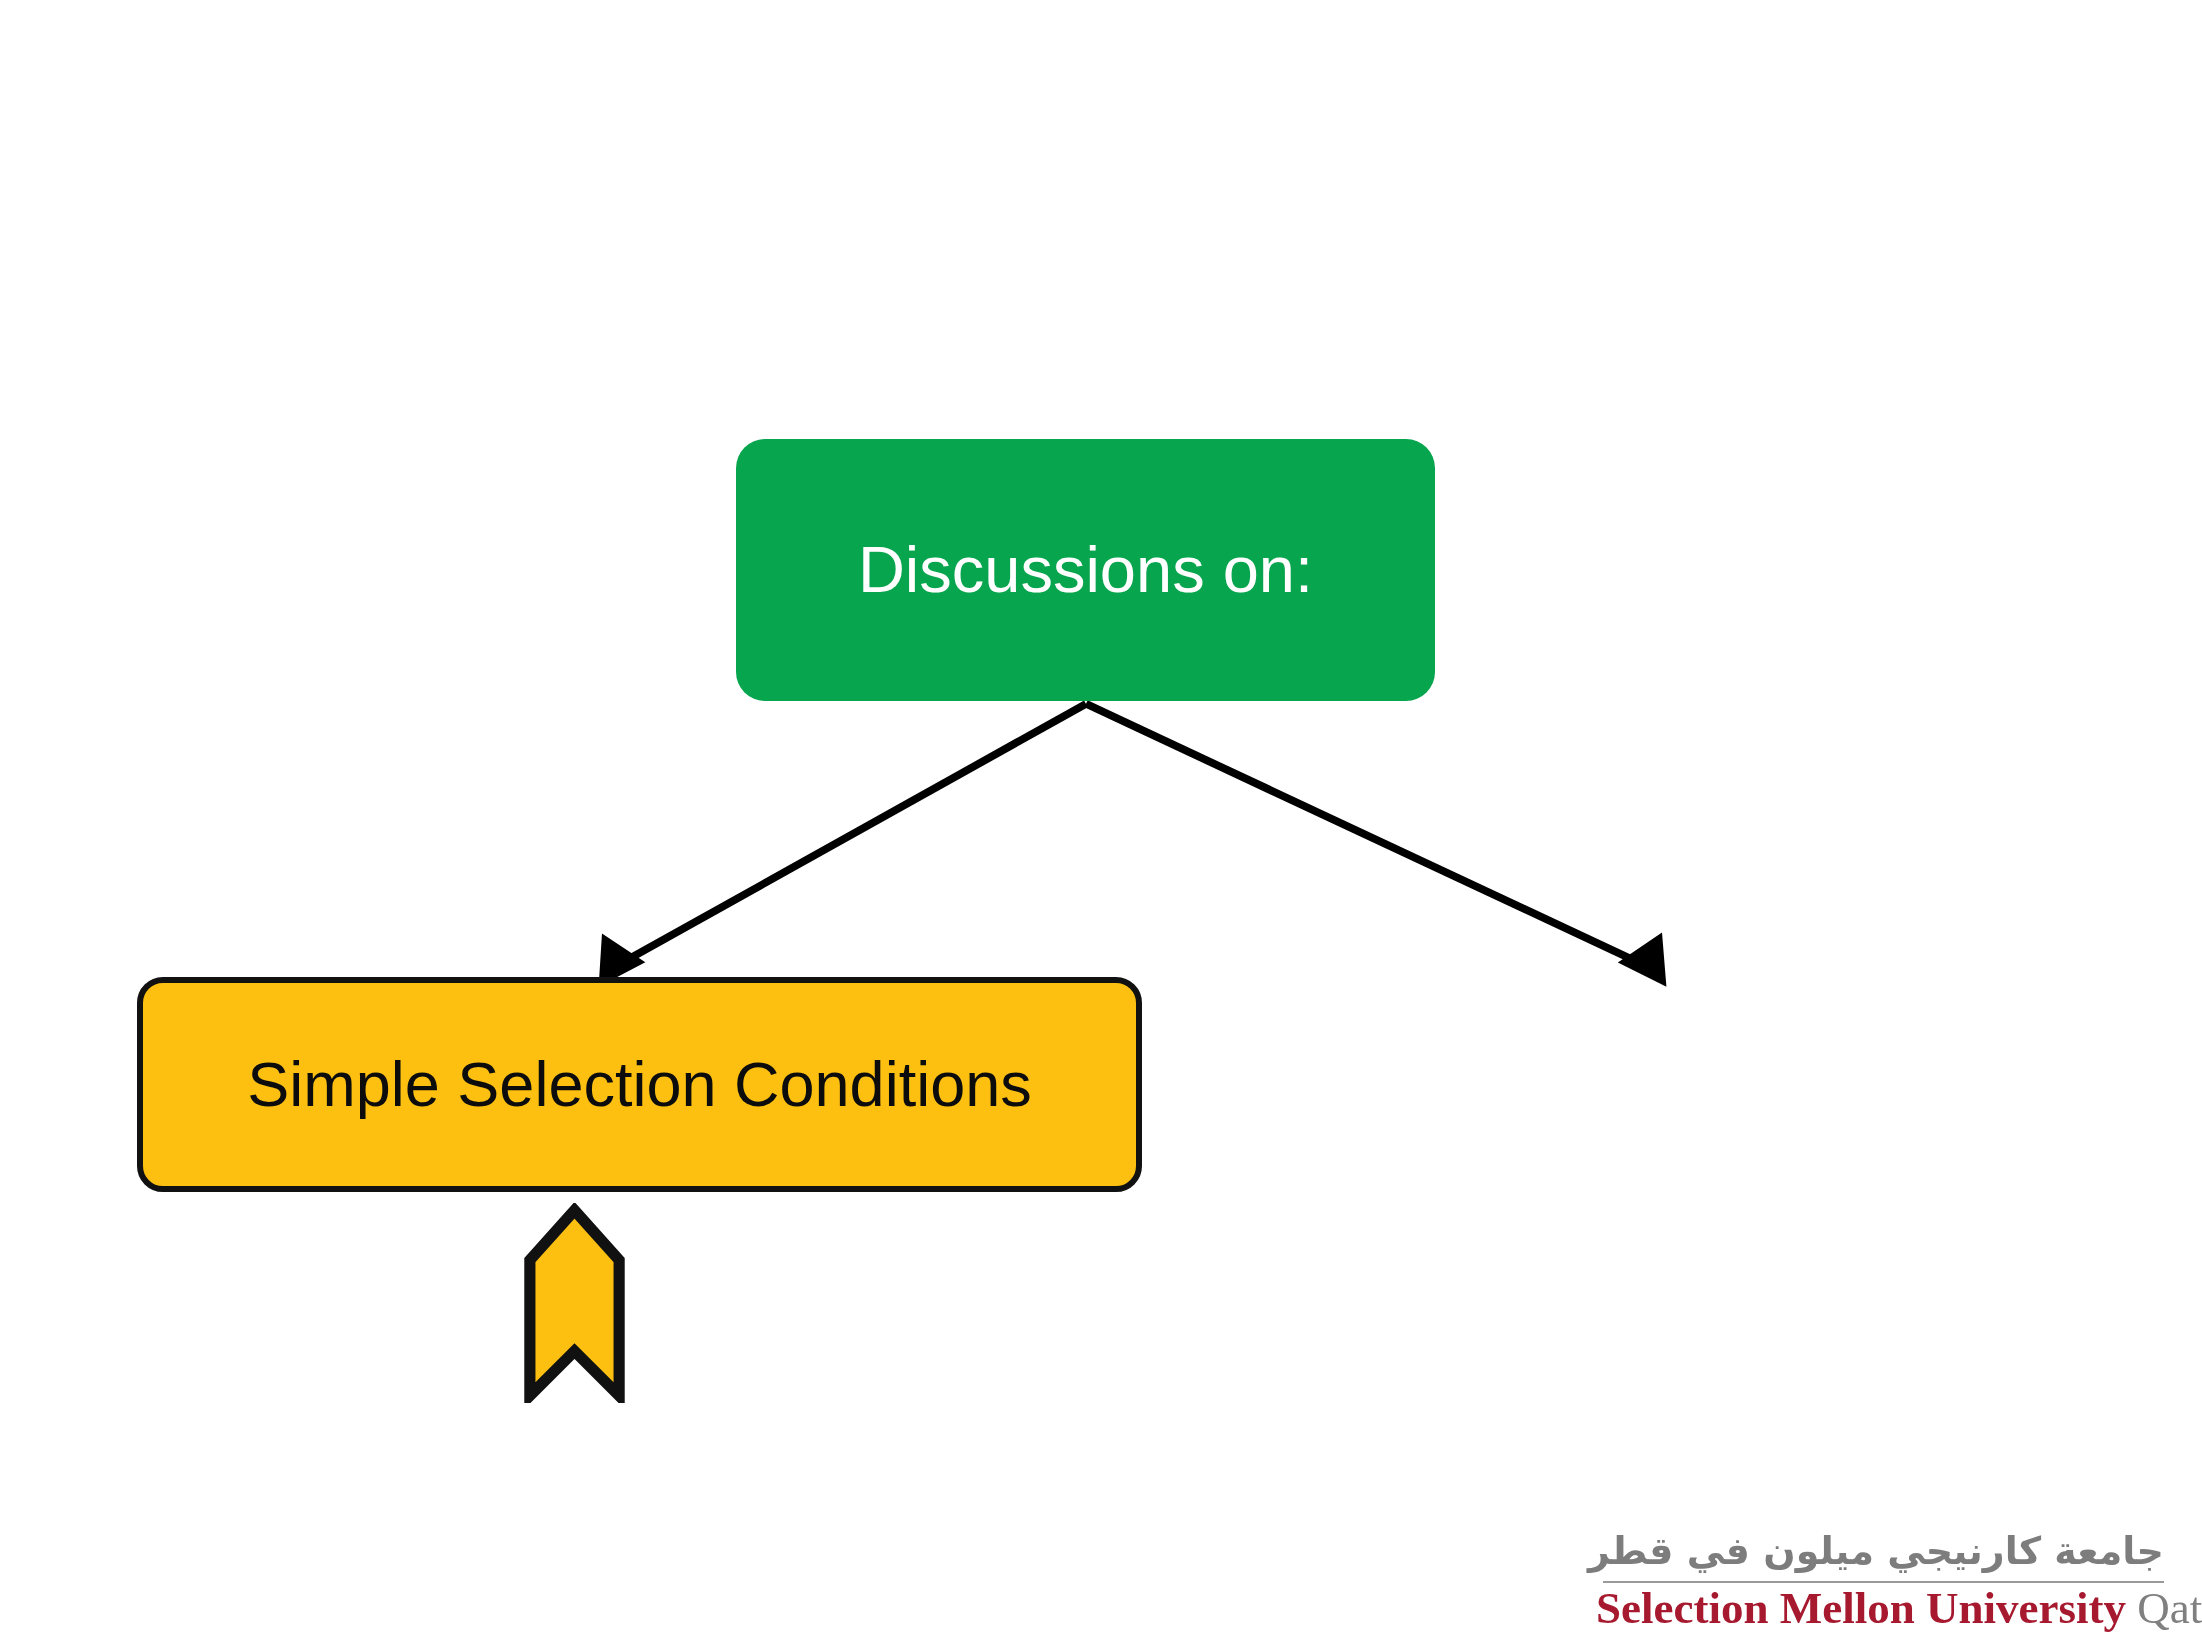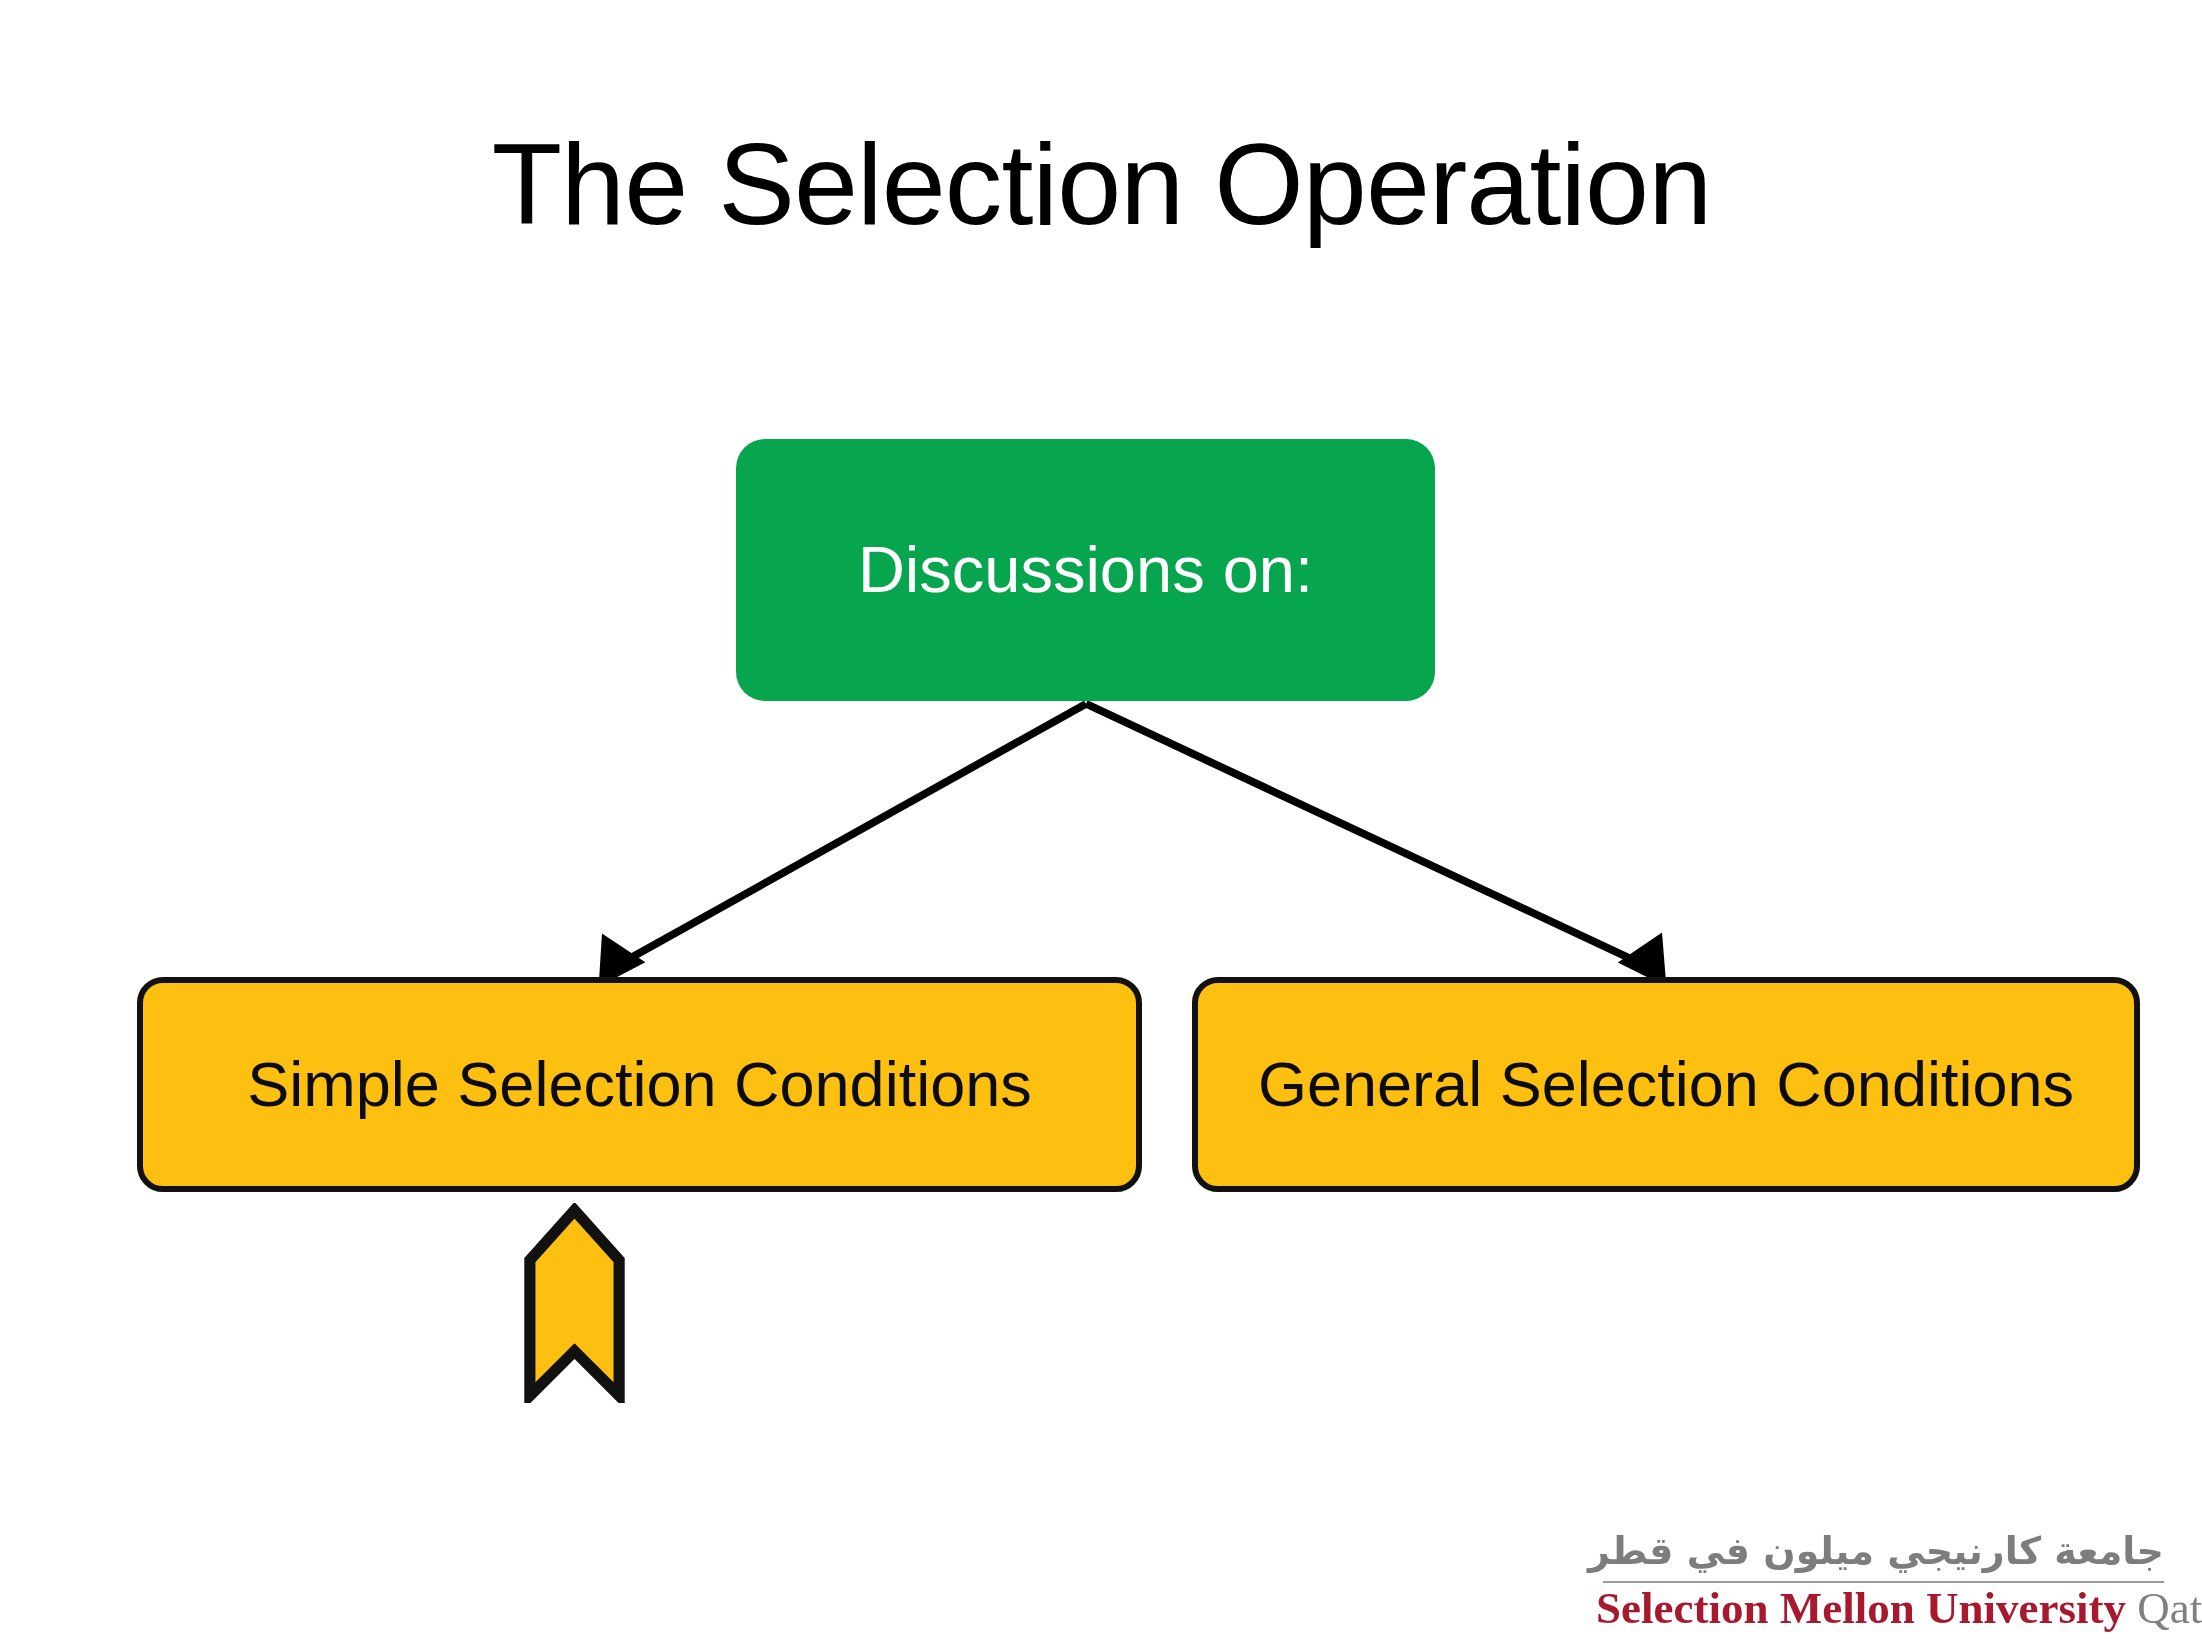--- a/index.html
+++ b/index.html
@@ -164,44 +164,40 @@
   #logo-qatar {
     color: #808080;
     font-weight: 400;
   }
 </style>
 </head>
 <body>
 
 <div id="slide">
 
-  <div id="slide-title">The Selection Operation</div>
 
   <svg id="connectors" viewBox="0 0 2560 1920" width="2203" height="1652">
     <g>
       <line x1="1262" y1="818" x2="712" y2="1125" stroke="#000000" stroke-width="9" stroke-linecap="butt"></line>
       <polygon points="700,1140 703,1092 742,1118" fill="#000000" stroke="#000000" stroke-width="8" stroke-linejoin="miter"></polygon>
     </g>
     <g>
       <line x1="1262" y1="818" x2="1918" y2="1125" stroke="#000000" stroke-width="9" stroke-linecap="butt"></line>
       <polygon points="1932,1140 1888,1118 1928,1091" fill="#000000" stroke="#000000" stroke-width="8" stroke-linejoin="miter"></polygon>
     </g>
   </svg>
 
   <div class="node" id="node-root">
     <span class="node-label">Discussions on:</span>
   </div>
 
   <div class="node" id="node-simple">
     <span class="node-label">Simple Selection Conditions</span>
   </div>
 
-  <div class="node" id="node-general">
-    <span class="node-label">General Selection Conditions</span>
-  </div>
 
   <svg id="chevron-marker" viewBox="0 0 120 232" width="103" height="200">
     <polygon points="60,8 112,66 112,224 60,172 8,224 8,66" fill="#FDC010" stroke="#111111" stroke-width="13" stroke-linejoin="miter"></polygon>
   </svg>
 
   <div id="logo">
     <div id="logo-arabic">جامعة كارنيجي ميلون في قطر</div>
     <div id="logo-rule"></div>
     <div id="logo-wordmark">
       <span id="logo-cmu">Selection Mellon University </span><span id="logo-qatar">Qatar</span>

